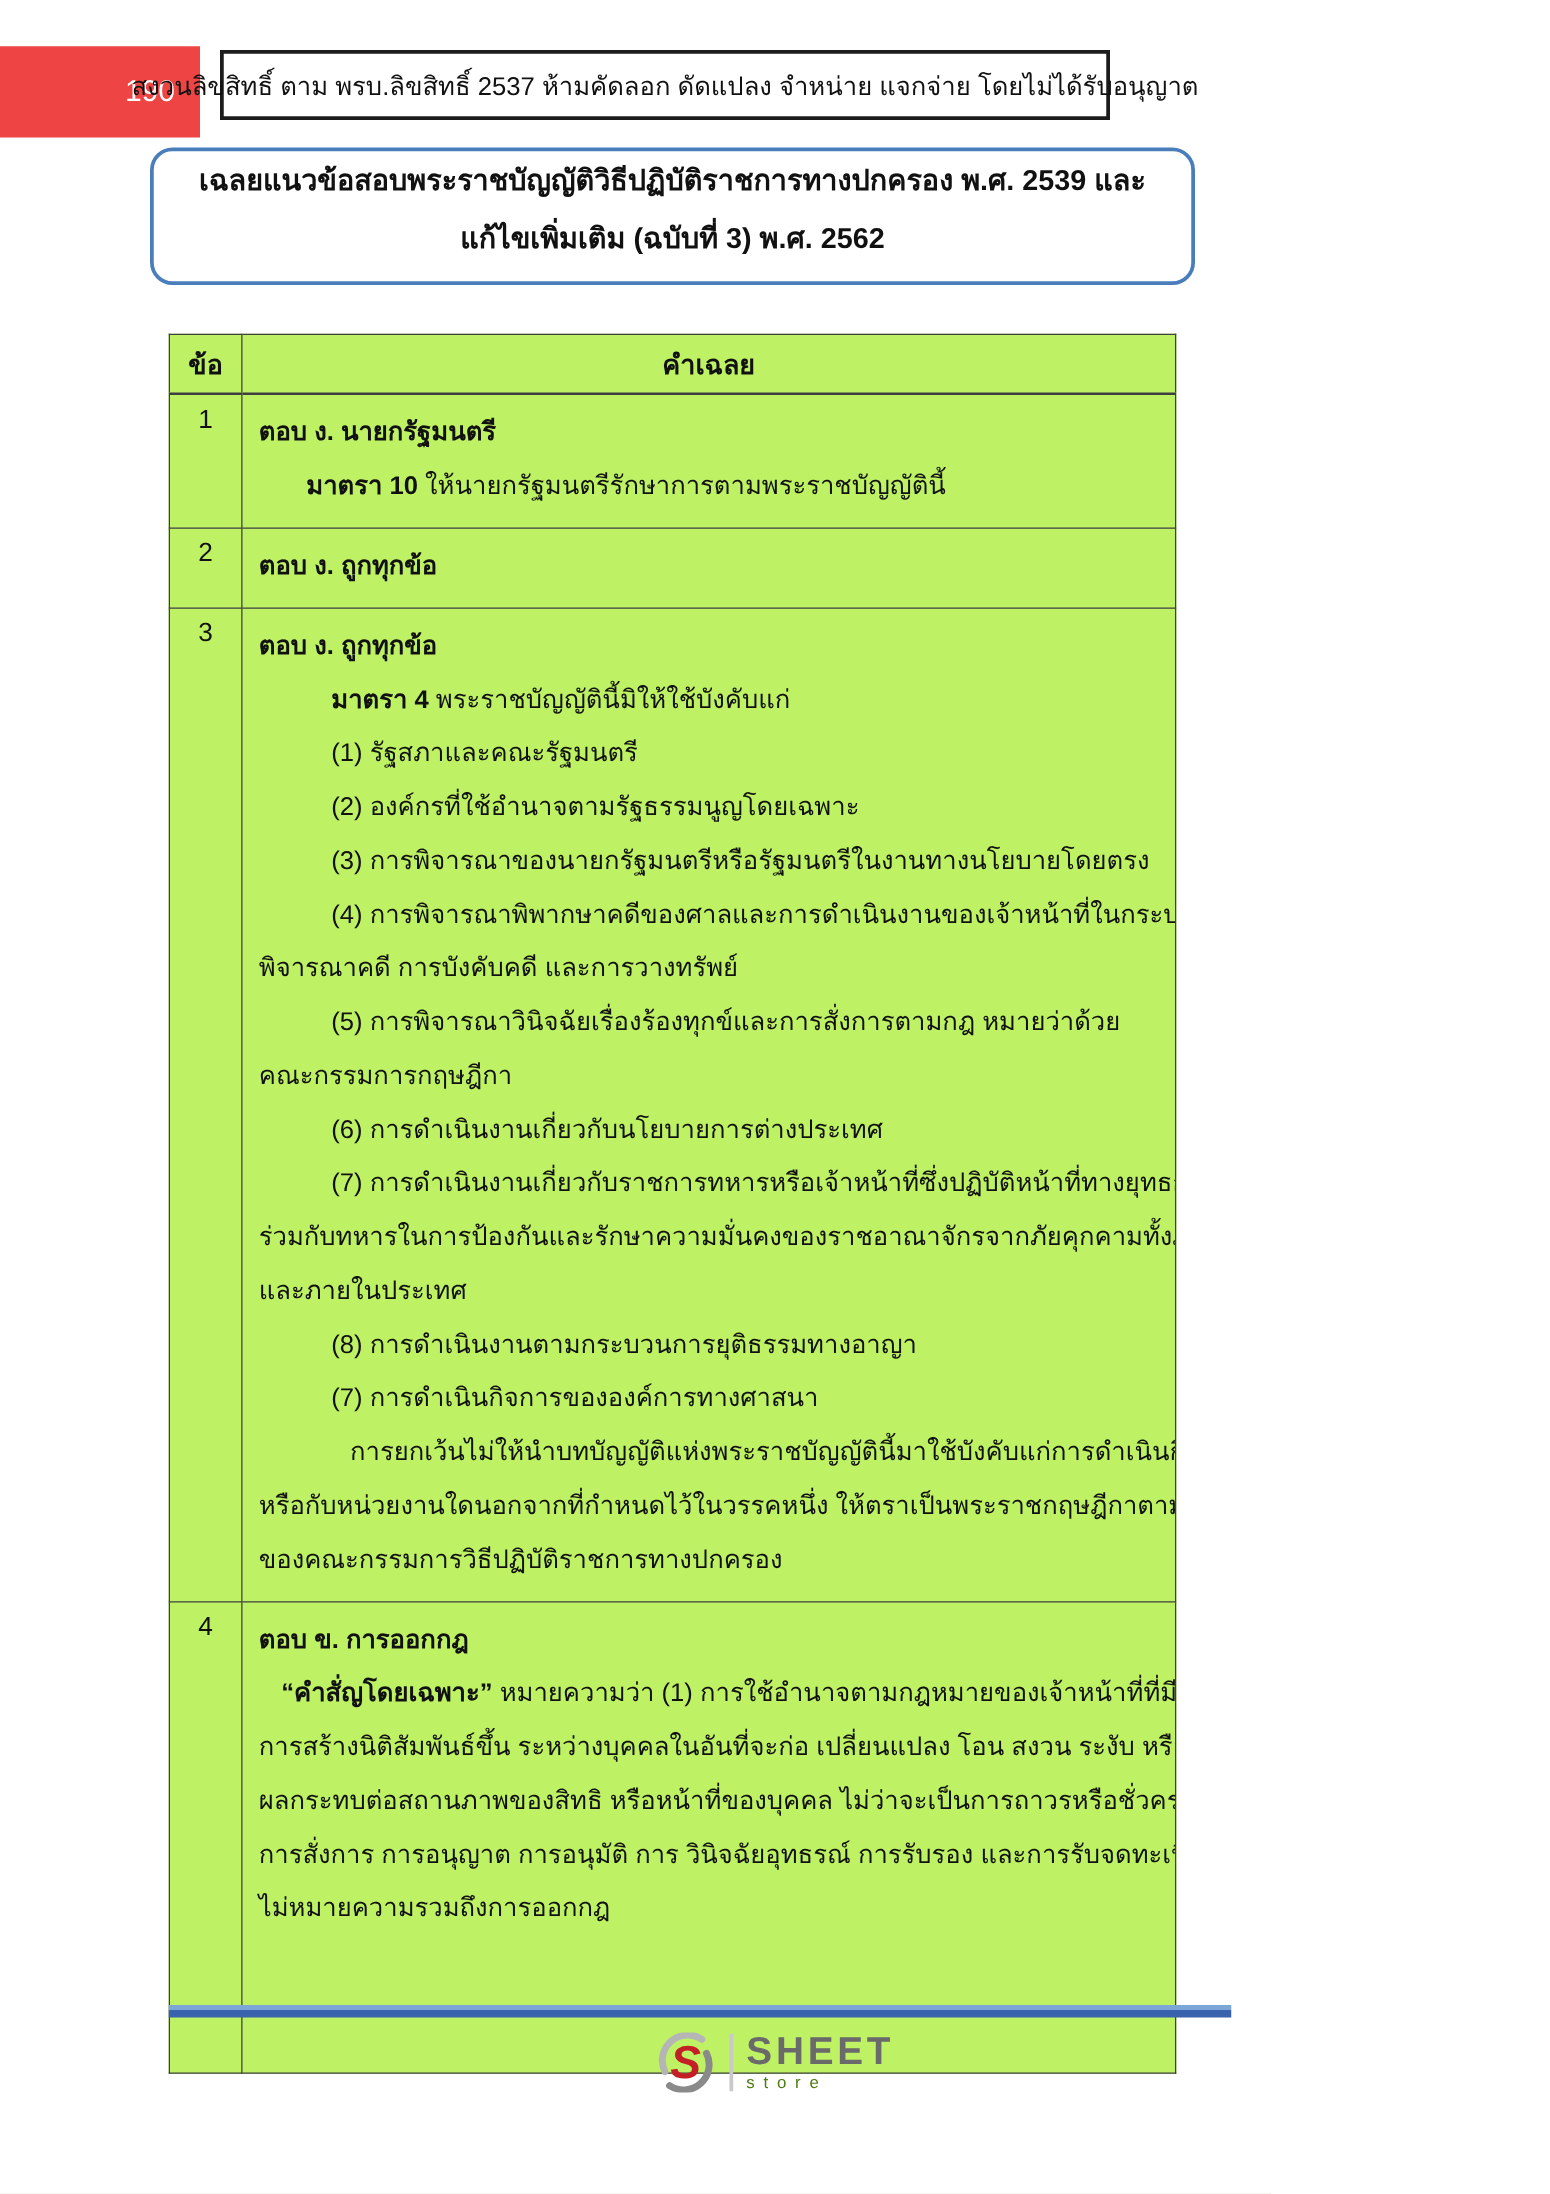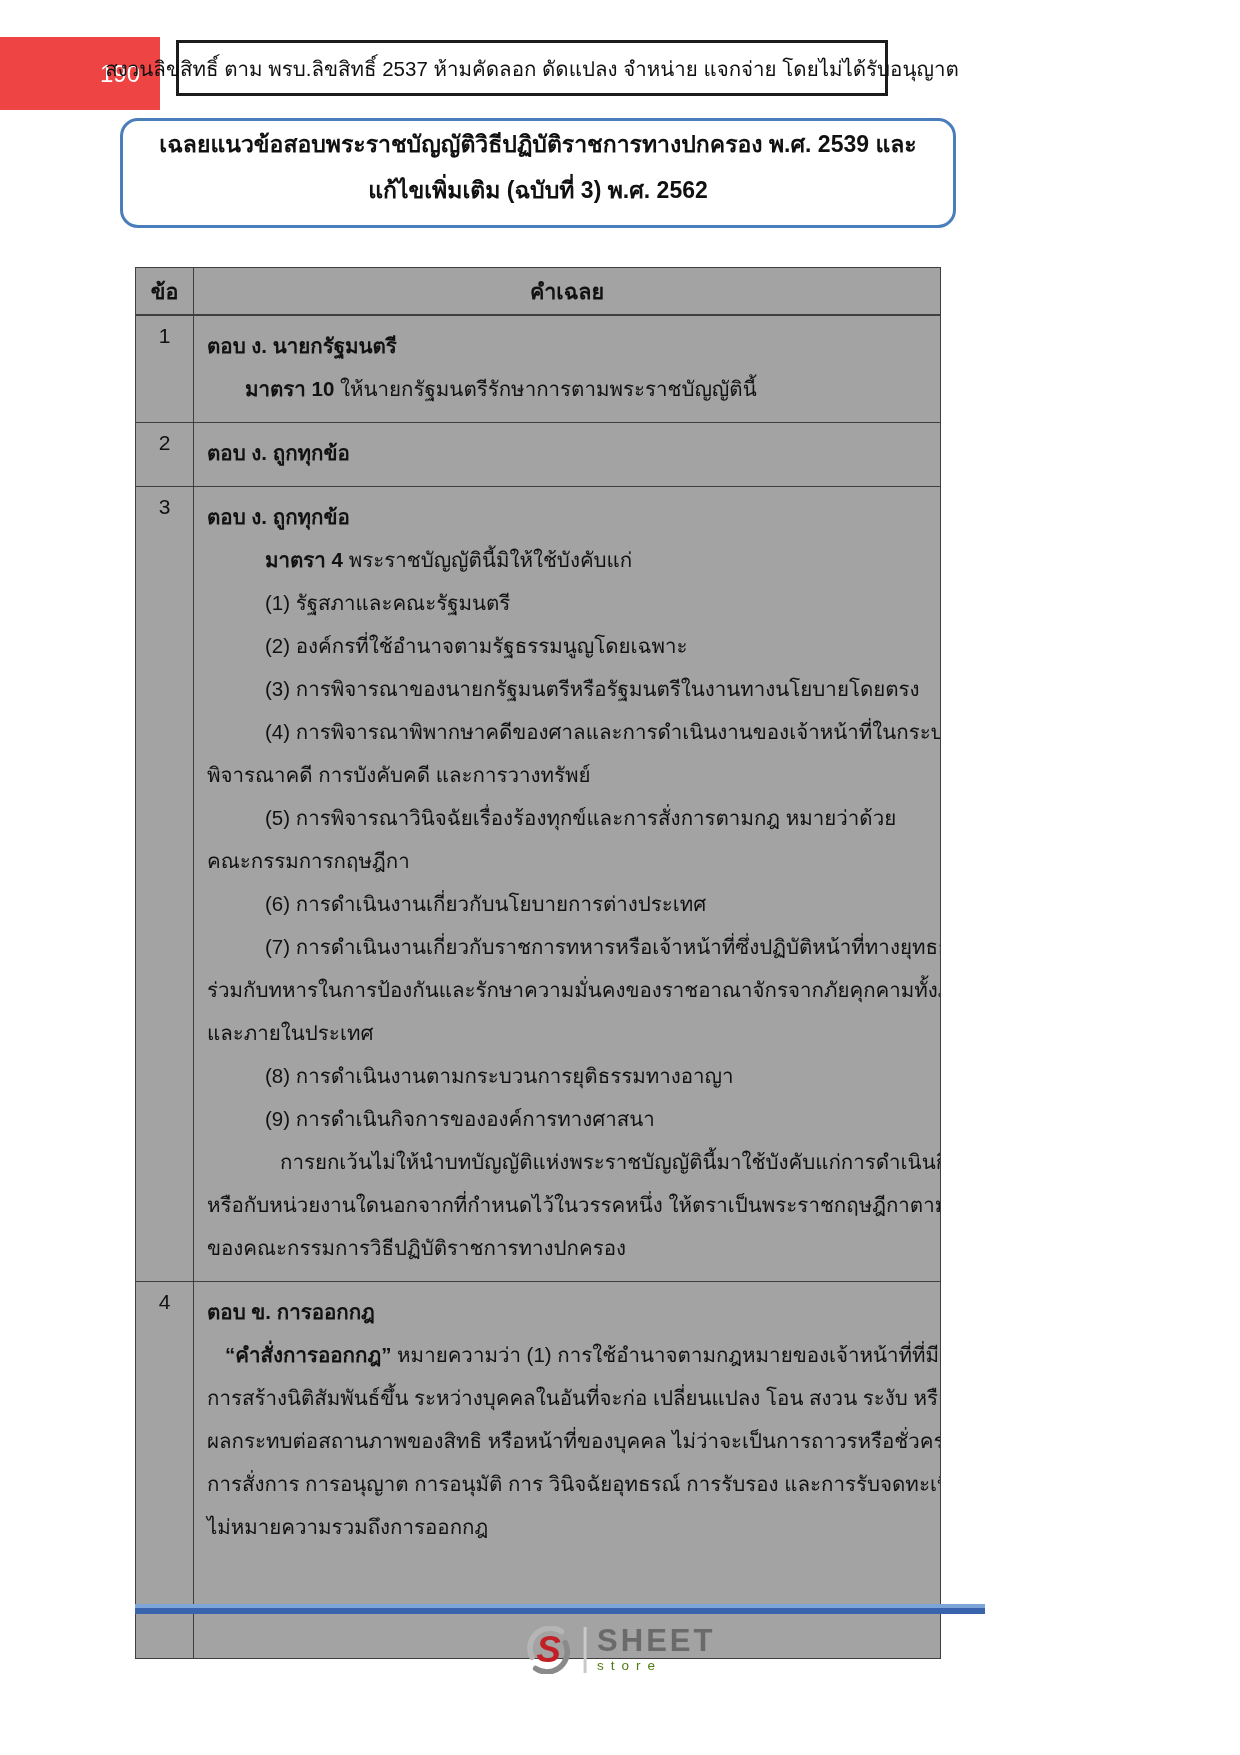--- a/index.html
+++ b/index.html
@@ -23,21 +23,21 @@
   
   .title-box{
     position:absolute;left:120px;top:118px;width:836px;height:110px;
     border:3.5px solid #4a7ebb;border-radius:18px;box-sizing:border-box;background:#fff;
     display:flex;align-items:flex-start;justify-content:center;text-align:center;
     font-weight:bold;font-size:23px;line-height:46px;padding:0 26px;
   }
   
   table.anstable{
     position:absolute;left:135px;top:267px;width:806px;
-    border-collapse:collapse;font-size:20.5px;table-layout:fixed;background:#a3a3a3;
+    border-collapse:collapse;font-size:20.5px;table-layout:fixed;background:#bef264;
   }
   table.anstable th,table.anstable td{border:1.6px solid #3f3f3f;}
   table.anstable th{
     height:42px;font-size:21.5px;font-weight:bold;text-align:center;padding:2px 0;
     border-bottom:2.5px solid #3f3f3f;
   }
   th.col-no,td.col-no{width:57px;}
   td.col-no{text-align:center;vertical-align:top;padding-top:8px;font-size:21px;}
   td.col-ans{padding:8px 10px 12px 13px;vertical-align:top;overflow:hidden;}
   tbody tr:last-child td.col-ans{padding-bottom:110px;}
@@ -110,31 +110,31 @@
             <div class="line ind2">(3) การพิจารณาของนายกรัฐมนตรีหรือรัฐมนตรีในงานทางนโยบายโดยตรง</div>
             <div class="line ind2">(4) การพิจารณาพิพากษาคดีของศาลและการดำเนินงานของเจ้าหน้าที่ในกระบวนการ</div>
             <div class="line ind0">พิจารณาคดี การบังคับคดี และการวางทรัพย์</div>
             <div class="line ind2">(5) การพิจารณาวินิจฉัยเรื่องร้องทุกข์และการสั่งการตามกฎ หมายว่าด้วย</div>
             <div class="line ind0">คณะกรรมการกฤษฎีกา</div>
             <div class="line ind2">(6) การดำเนินงานเกี่ยวกับนโยบายการต่างประเทศ</div>
             <div class="line ind2">(7) การดำเนินงานเกี่ยวกับราชการทหารหรือเจ้าหน้าที่ซึ่งปฏิบัติหน้าที่ทางยุทธการ</div>
             <div class="line ind0">ร่วมกับทหารในการป้องกันและรักษาความมั่นคงของราชอาณาจักรจากภัยคุกคามทั้งภายนอก</div>
             <div class="line ind0">และภายในประเทศ</div>
             <div class="line ind2">(8) การดำเนินงานตามกระบวนการยุติธรรมทางอาญา</div>
-            <div class="line ind2">(9) การดำเนินกิจการขององค์การทางศาสนา</div>
+            <div class="line ind2">(7) การดำเนินกิจการขององค์การทางศาสนา</div>
             <div class="line ind3">การยกเว้นไม่ให้นำบทบัญญัติแห่งพระราชบัญญัตินี้มาใช้บังคับแก่การดำเนินกิจการใด</div>
             <div class="line ind0">หรือกับหน่วยงานใดนอกจากที่กำหนดไว้ในวรรคหนึ่ง ให้ตราเป็นพระราชกฤษฎีกาตามข้อเสนอ</div>
             <div class="line ind0">ของคณะกรรมการวิธีปฏิบัติราชการทางปกครอง</div>
           </td>
         </tr>
         <tr>
           <td class="col-no">4</td>
           <td class="col-ans">
             <div class="line ind0"><b>ตอบ ข. การออกกฎ</b></div>
-            <div class="line ind4"><b>“คำสั่งการออกกฎ”</b> หมายความว่า (1) การใช้อำนาจตามกฎหมายของเจ้าหน้าที่ที่มีผลเป็น</div>
+            <div class="line ind4"><b>“คำสั่ญโดยเฉพาะ”</b> หมายความว่า (1) การใช้อำนาจตามกฎหมายของเจ้าหน้าที่ที่มีผลเป็น</div>
             <div class="line ind0">การสร้างนิติสัมพันธ์ขึ้น ระหว่างบุคคลในอันที่จะก่อ เปลี่ยนแปลง โอน สงวน ระงับ หรือมี</div>
             <div class="line ind0">ผลกระทบต่อสถานภาพของสิทธิ หรือหน้าที่ของบุคคล ไม่ว่าจะเป็นการถาวรหรือชั่วคราว เช่น</div>
             <div class="line ind0">การสั่งการ การอนุญาต การอนุมัติ การ วินิจฉัยอุทธรณ์ การรับรอง และการรับจดทะเบียน แต่</div>
             <div class="line ind0">ไม่หมายความรวมถึงการออกกฎ</div>
           </td>
         </tr>
       </tbody>
   </table>
 
   <div class="footer-line">

